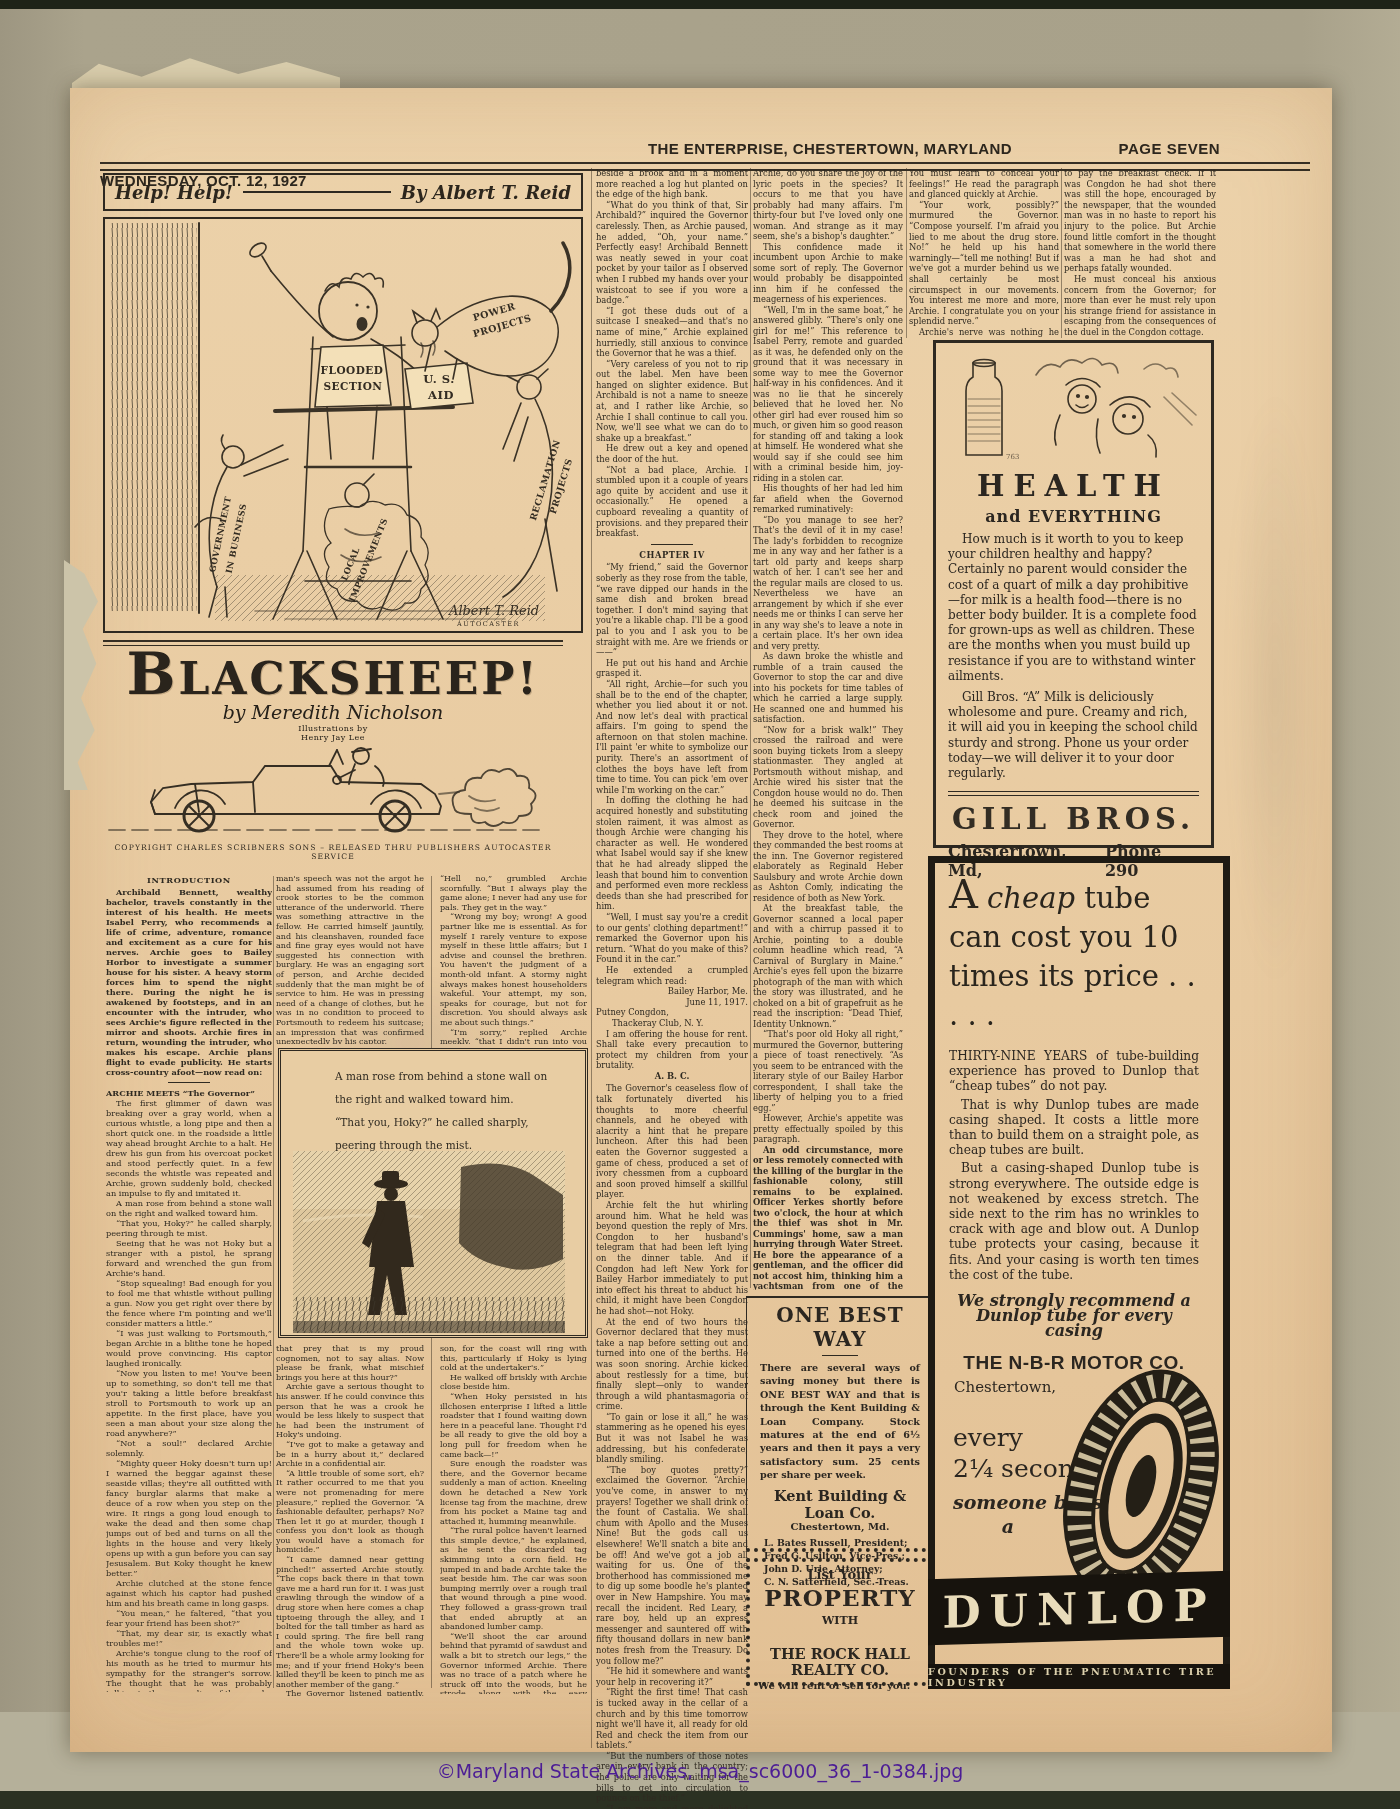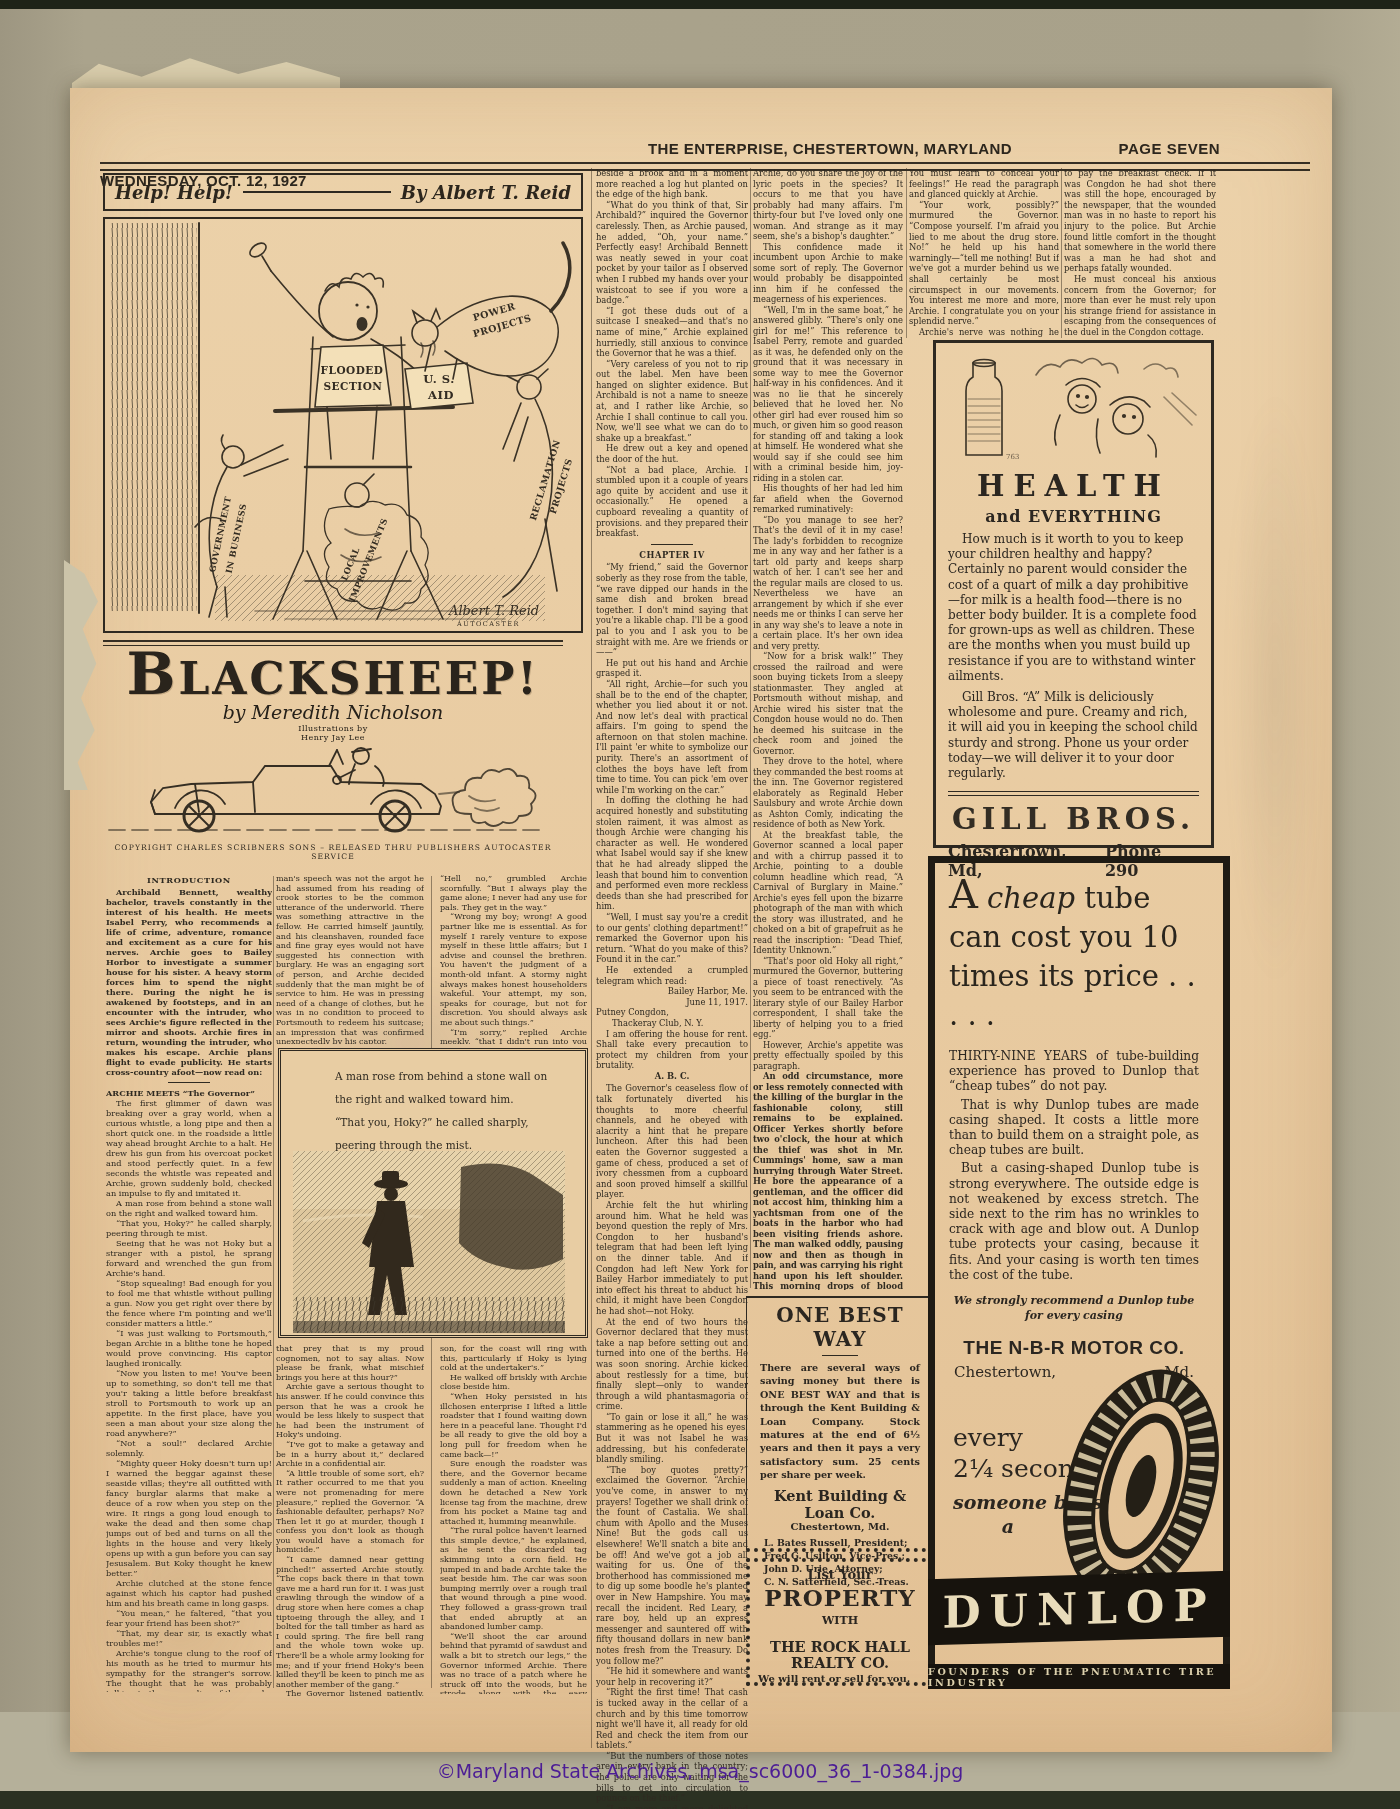--- a/index.html
+++ b/index.html
@@ -107,32 +107,32 @@
   .obw-firm{text-align:center;font-weight:bold;font-size:14.5px;margin-top:5px;}
   .obw-city{text-align:center;font-weight:bold;font-size:10px;}
   .obw-officers{margin-top:4px;padding-left:8px;}
   .obw-officers div{font-size:9.3px;font-weight:bold;line-height:13px;}
 
   
   .rock{left:676px;top:1470px;width:188px;height:128px;border:4px dotted #2e2921;padding:3px 8px;text-align:center;}
   .rock-l1{font-weight:bold;font-size:13px;margin-top:2px;}
   .rock-l2{font-weight:bold;font-size:23px;letter-spacing:1px;margin-top:2px;}
   .rock-l3{font-weight:bold;font-size:11px;margin-top:3px;}
-  .rock-l4{font-weight:bold;font-size:14.5px;line-height:16px;margin-top:12px;}
+  .rock-l4{font-weight:bold;font-size:14.5px;line-height:16px;margin-top:19px;}
   .rock-l6{font-weight:bold;font-size:10px;text-align:left;margin-top:2px;line-height:11px;}
 
   
   .dunlop{left:858px;top:768px;width:302px;height:833px;border:7px solid #1f1b14;padding:12px 14px;}
   .dun-head{font-size:29px;line-height:39px;color:#2a251d;width:248px;}
   .dun-head .bigA{font-size:40px;}
   .dun-head .it{font-style:italic;}
   .dun-body{margin-top:14px;width:250px;}
   .dunlop .para{font-size:12.2px;line-height:15.2px;text-indent:12px;margin-top:3px;text-align:justify;}
   .dunlop .para:first-child{text-indent:0;}
-  .dun-slogan{font-style:italic;font-weight:bold;text-align:center;font-size:11px;line-height:15px;margin-top:10px;width:250px;}
+  .dun-slogan{font-style:italic;font-weight:bold;text-align:center;font-size:16px;line-height:15px;margin-top:10px;width:250px;}
   .dun-dealer{font-family:"Liberation Sans",sans-serif;font-weight:bold;font-size:19px;text-align:center;
      letter-spacing:.5px;margin-top:14px;width:250px;}
   .dun-dealer-line{display:flex;justify-content:space-between;font-size:15px;margin-top:4px;width:240px;padding:0 5px;}
   .dun-tag{position:absolute;left:18px;top:560px;width:150px;}
   .dun-tag .t1{font-size:25px;}
   .dun-tag .t2{font-size:25px;margin-top:2px;}
   .dun-tag .t3{font-style:italic;font-weight:bold;font-size:19px;margin-top:8px;}
   .dun-tag .t4{font-style:italic;font-weight:bold;font-size:19px;text-align:center;width:110px;margin-top:2px;}
   .dun-tire{position:absolute;right:-4px;top:496px;width:172px;height:254px;}
   .dun-banner{position:absolute;left:-7px;right:-7px;top:712px;height:66px;background:#17130d;
@@ -378,20 +378,21 @@
       <p class="para">“Right the first time! That cash is tucked away in the cellar of a church and by this time tomorrow night we'll have it, all ready for old Red and check the item from our tablets.”</p>
       <p class="para">“But the numbers of those notes are in every bank in the country; the police are only waiting for the bills to get into circulation to pounce on the thief.”</p>
       <p class="para">“I am more and more delighted with you, my son! That point had given me no little worry. But something will turn up; there will be a way out of the difficulty. Check your old duds into the creek and close the windows. We'll hit the long trail!”</p>
     </div>
   <div class="col cE">
       <p class="para cont">Archie, do you share the joy of the lyric poets in the species? It occurs to me that you have probably had many affairs. I'm thirty-four but I've loved only one woman. And strange as it may seem, she's a bishop's daughter.”</p>
       <p class="para">This confidence made it incumbent upon Archie to make some sort of reply. The Governor would probably be disappointed inn him if he confessed the meagerness of his experiences.</p>
       <p class="para">“Well, I'm in the same boat,” he answered glibly. “There's only one girl for me!” This reference to Isabel Perry, remote and guarded as it was, he defended only on the ground that it was necessary in some way to mee the Governor half-way in his confidences. And it was no lie that he sincerely believed that he loved her. No other girl had ever roused him so much, or given him so good reason for standing off and taking a look at himself. He wondered what she would say if she could see him with a criminal beside him, joy-riding in a stolen car.</p>
       <p class="para">His thoughts of her had led him far afield when the Governod remarked ruminatively:</p>
       <p class="para">“Do you manage to see her? That's the devil of it in my case! The lady's forbidden to recognize me in any way and her father is a tart old party and keeps sharp watch of her. I can't see her and the regular mails are closed to us. Nevertheless we have an arrangement by which if she ever needs me or thinks I can serve her in any way she's to leave a note in a certain place. It's her own idea and very pretty.</p>
+      <p class="para">As dawn broke the whistle and rumble of a train caused the Governor to stop the car and dive into his pockets for time tables of which he carried a large supply. He scanned one and hummed his satisfaction.</p>
       <p class="para">“Now for a brisk walk!” They crossed the railroad and were soon buying tickets Irom a sleepy stationmaster. They angled at Portsmouth without mishap, and Archie wired his sister tnat the Congdon house would no do. Then he deemed his suitcase in the check room and joined the Governor.</p>
       <p class="para">They drove to the hotel, where they commanded the best rooms at the inn. Tne Governor registered elaborately as Reginald Heber Saulsbury and wrote Archie down as Ashton Comly, indicating the residence of both as New York.</p>
       <p class="para">At the breakfast table, the Governor scanned a local paper and with a chirrup passed it to Archie, pointing to a double column headline which read, “A Carnival of Burglary in Maine.” Archie's eyes fell upon the bizarre photograph of the man with which the story was illustrated, and he choked on a bit of grapefruit as he read the inscription: “Dead Thief, Identity Unknown.”</p>
       <p class="para">“That's poor old Hoky all right,” murmured the Governor, buttering a piece of toast renectively. “As you seem to be entranced with the literary style of our Bailey Harbor correspondent, I shall take the liberty of helping you to a fried egg.”</p>
       <p class="para">However, Archie's appetite was pretty effectually spoiled by this paragraph.</p>
       <p class="para bold">An odd circumstance, more or less remotely connected with the killing of the burglar in the fashionable colony, still remains to be explained. Officer Yerkes shortly before two o'clock, the hour at which the thief was shot in Mr. Cummings' home, saw a man hurrying through Water Street. He bore the appearance of a gentleman, and the officer did not accost him, thinking him a yachtsman from one of the boats in the harbor who had been visiting friends ashore. The man walked oddly, pausing now and then as though in pain, and was carrying his right hand upon his left shoulder. This morning drops of blood were found on the boardwalk crossed by the stranger, and it is believed that this was another of the burglar-gang who was wounded in a struggle somewhere in the interior and was seeking the help of his confederate, presumably the man shot in the Cummings house.</p>
     </div>
   <div class="col cF">
       <p class="para cont">You must learn to conceal your feelings!” He read the paragraph and glanced quickly at Archie.</p>
       <p class="para">“Your work, possibly?” murmured the Governor. “Compose yourself. I'm afraid you lied to me about the drug store. No!” he held up his hand warningly—“tell me nothing! But if we've got a murder behind us we shall certainly be most circumspect in our movements. You interest me more and more, Archie. I congratulate you on your splendid nerve.”</p>

